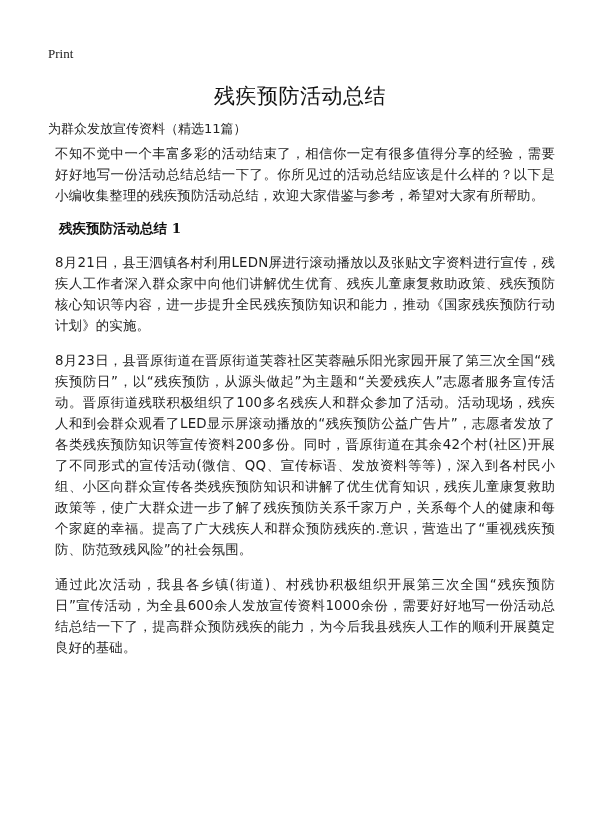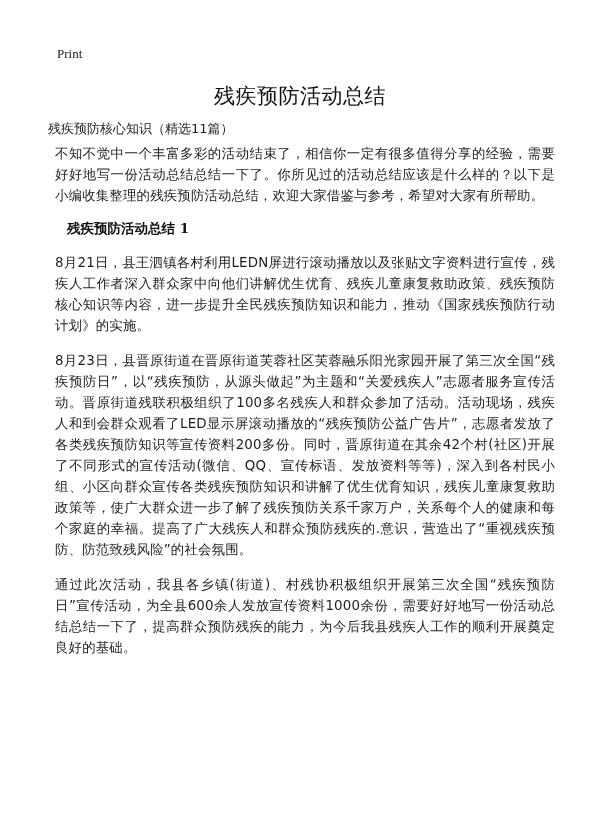--- a/index.html
+++ b/index.html
@@ -22,21 +22,20 @@
       width: 600px;
       height: 828px;
     }
     .print-label {
       position: absolute;
       left: 48px;
       top: 46px;
       font-family: "Liberation Serif", "DejaVu Serif", serif;
       font-size: 13px;
       color: #222;
-      margin-left: 9px;
     }
     .doc-title {
       position: absolute;
       left: 0;
       width: 600px;
       top: 82px;
       text-align: center;
       font-size: 21px;
       color: #111;
       letter-spacing: 0.5px;
@@ -59,31 +58,31 @@
       line-height: 21px;
       margin: 0 0 14px 0;
       color: #1e1e1e;
       text-align: justify;
       letter-spacing: 0.2px;
     }
     .section-heading {
       font-family: "DejaVu Serif", "Liberation Serif", serif;
       font-weight: bold;
       font-size: 13.5px;
-      margin: 0 0 14px 12px;
+      margin: 0 0 14px 4px;
       color: #111;
     }
   </style>
 </head>
 <body>
 
 <div class="page">
   <div class="print-label">Print</div>
   <div class="doc-title">残疾预防活动总结</div>
-  <div class="subtitle">残疾预防核心知识（精选11篇）</div>
+  <div class="subtitle">为群众发放宣传资料（精选11篇）</div>
 
   <div class="content">
     <p class="para">不知不觉中一个丰富多彩的活动结束了，相信你一定有很多值得分享的经验，需要好好地写一份活动总结总结一下了。你所见过的活动总结应该是什么样的？以下是小编收集整理的残疾预防活动总结，欢迎大家借鉴与参考，希望对大家有所帮助。</p>
 
     <div class="section-heading">残疾预防活动总结 1</div>
     <p class="para">8月21日，县王泗镇各村利用LEDN屏进行滚动播放以及张贴文字资料进行宣传，残疾人工作者深入群众家中向他们讲解优生优育、残疾儿童康复救助政策、残疾预防核心知识等内容，进一步提升全民残疾预防知识和能力，推动《国家残疾预防行动计划》的实施。</p>
     <p class="para">8月23日，县晋原街道在晋原街道芙蓉社区芙蓉融乐阳光家园开展了第三次全国“残疾预防日”，以“残疾预防，从源头做起”为主题和“关爱残疾人”志愿者服务宣传活动。晋原街道残联积极组织了100多名残疾人和群众参加了活动。活动现场，残疾人和到会群众观看了LED显示屏滚动播放的“残疾预防公益广告片”，志愿者发放了各类残疾预防知识等宣传资料200多份。同时，晋原街道在其余42个村(社区)开展了不同形式的宣传活动(微信、QQ、宣传标语、发放资料等等)，深入到各村民小组、小区向群众宣传各类残疾预防知识和讲解了优生优育知识，残疾儿童康复救助政策等，使广大群众进一步了解了残疾预防关系千家万户，关系每个人的健康和每个家庭的幸福。提高了广大残疾人和群众预防残疾的.意识，营造出了“重视残疾预防、防范致残风险”的社会氛围。</p>
     <p class="para">通过此次活动，我县各乡镇(街道)、村残协积极组织开展第三次全国“残疾预防日”宣传活动，为全县600余人发放宣传资料1000余份，需要好好地写一份活动总结总结一下了，提高群众预防残疾的能力，为今后我县残疾人工作的顺利开展奠定良好的基础。</p>
 
   </div>

